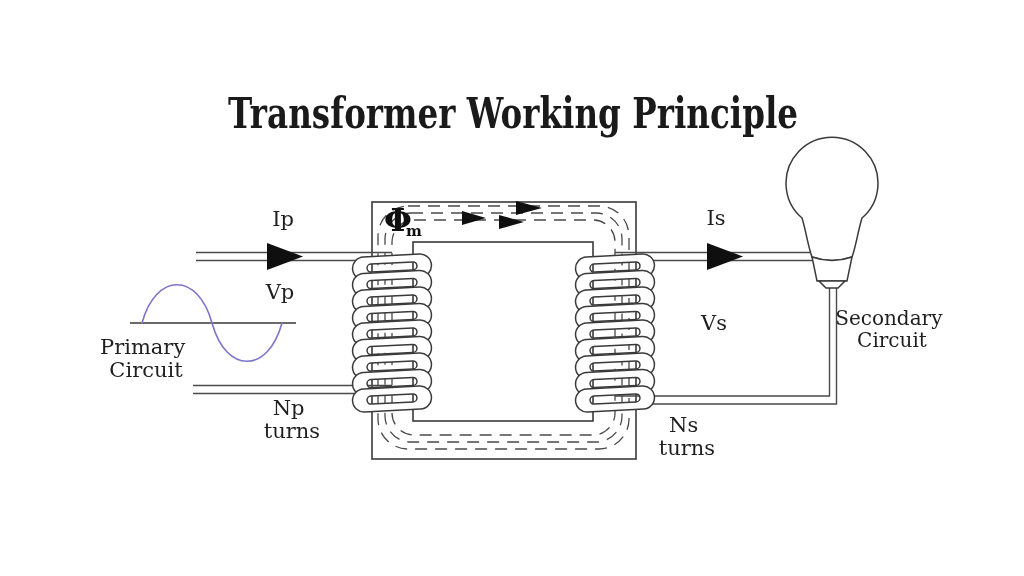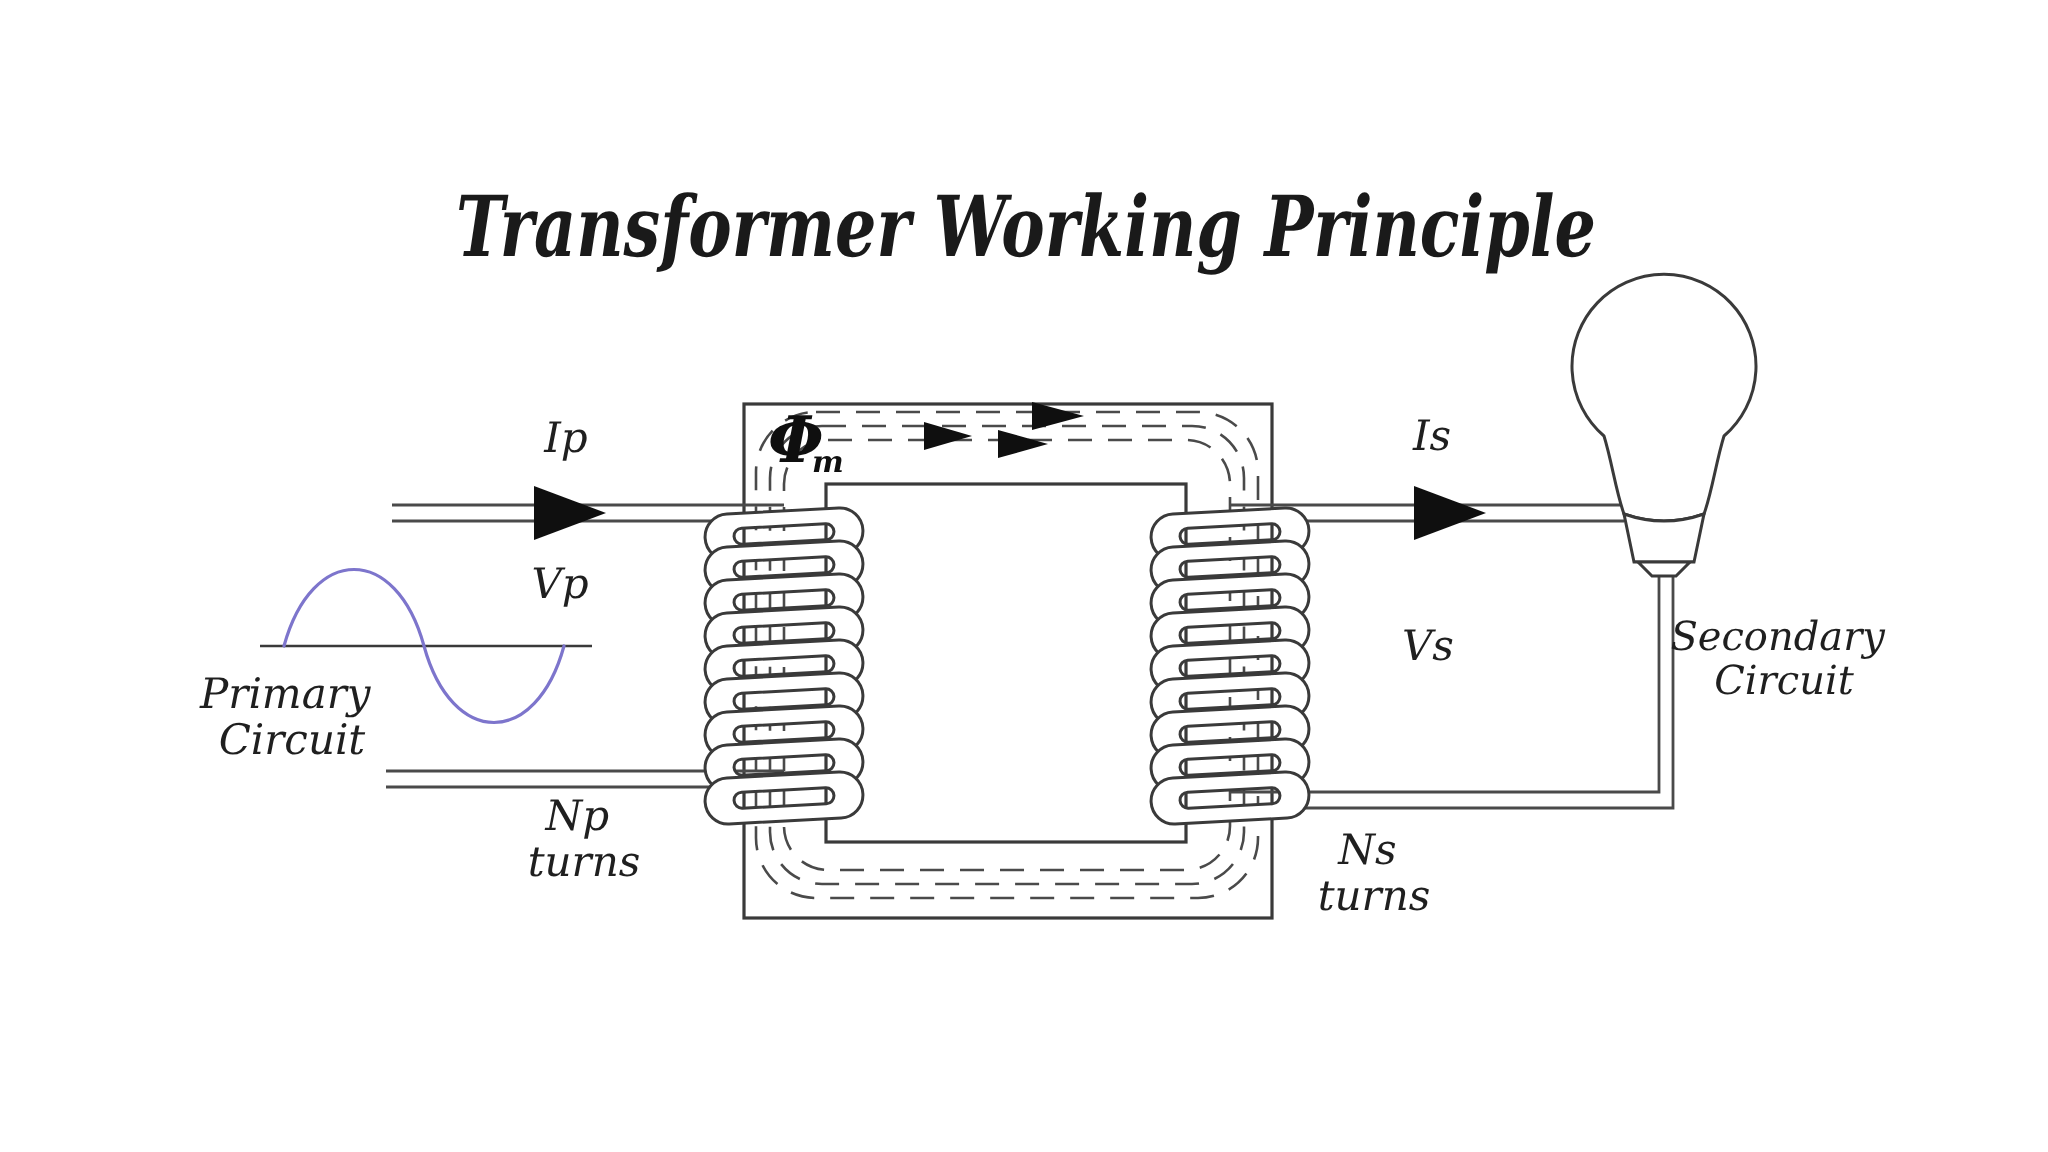--- a/index.html
+++ b/index.html
@@ -5,21 +5,20 @@
   html, body {
     margin: 0; padding: 0;
     width: 1024px; height: 576px;
     background: #ffffff;
     overflow: hidden;
   }
   .stage {
     position: relative;
     width: 1024px; height: 428px;
     background: #ffffff;
-    font-style: italic;
   }
   svg { display: block; }
 
   .core-line   { fill: none; stroke: #3a3a3a; stroke-width: 1.6; }
   .flux-dash   { fill: none; stroke: #4a4a4a; stroke-width: 1.3; stroke-dasharray: 12 8; }
   .wire        { fill: none; stroke: #4a4a4a; stroke-width: 1.4; stroke-linejoin: miter; }
   .arrowhead   { fill: #0f0f0f; stroke: none; }
   .coil-turn-shape { fill: #ffffff; stroke: #3a3a3a; stroke-width: 1.5; fill-rule: evenodd; }
   .bulb-part   { fill: #ffffff; stroke: #3a3a3a; stroke-width: 1.5; }
   .sine        { fill: none; stroke-width: 1.6; stroke-linecap: round; }

